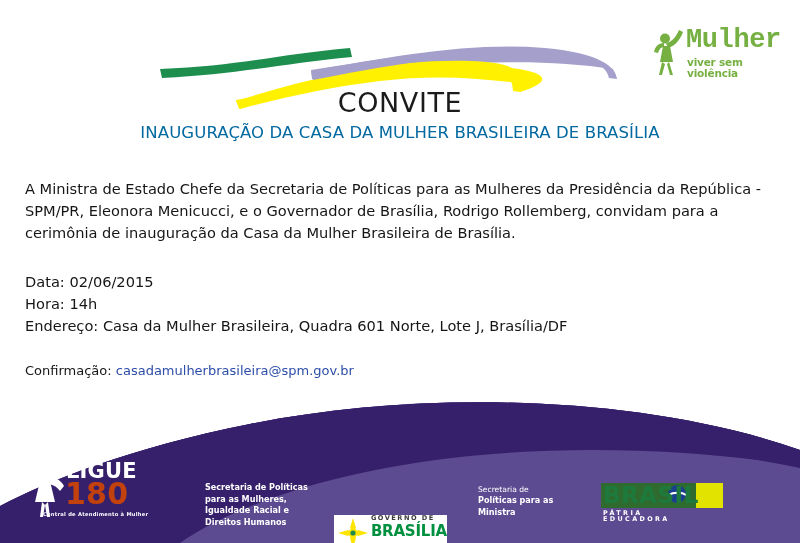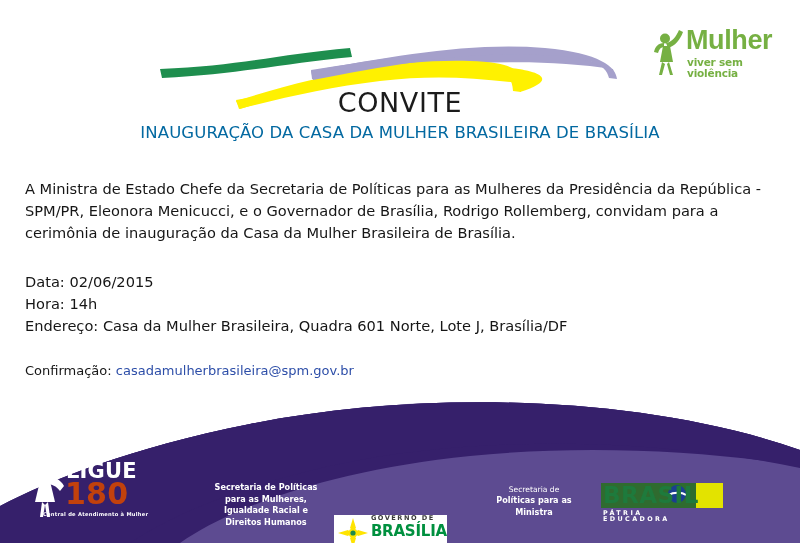--- a/index.html
+++ b/index.html
@@ -40,21 +40,21 @@
     position: absolute;
     left: 0;
     top: 0;
     width: 40px;
     height: 50px;
   }
   #mulher-logo .wordmark {
     position: absolute;
     left: 38px;
     top: 1px;
-    font-family: Liberation Sans, sans-serif;
+    font-family: Liberation Mono, monospace;
     font-size: 27px;
     font-weight: bold;
     color: #76b043;
     letter-spacing: -0.4px;
     line-height: 1;
   }
   #mulher-logo .tagline {
     position: absolute;
     left: 39px;
     top: 31px;
@@ -176,21 +176,21 @@
     color: #ffffff;
     letter-spacing: 0.25px;
     white-space: nowrap;
   }
 
   
   .footer-text-logo {
     position: absolute;
     color: #ffffff;
     font-weight: bold;
-    text-align: center;
+    text-align: left;
     line-height: 11.5px;
   }
   #spm-igualdade {
     left: 205px;
     top: 482px;
     width: 122px;
     font-size: 8.1px;
   }
   #spm-mulheres {
     left: 478px;

